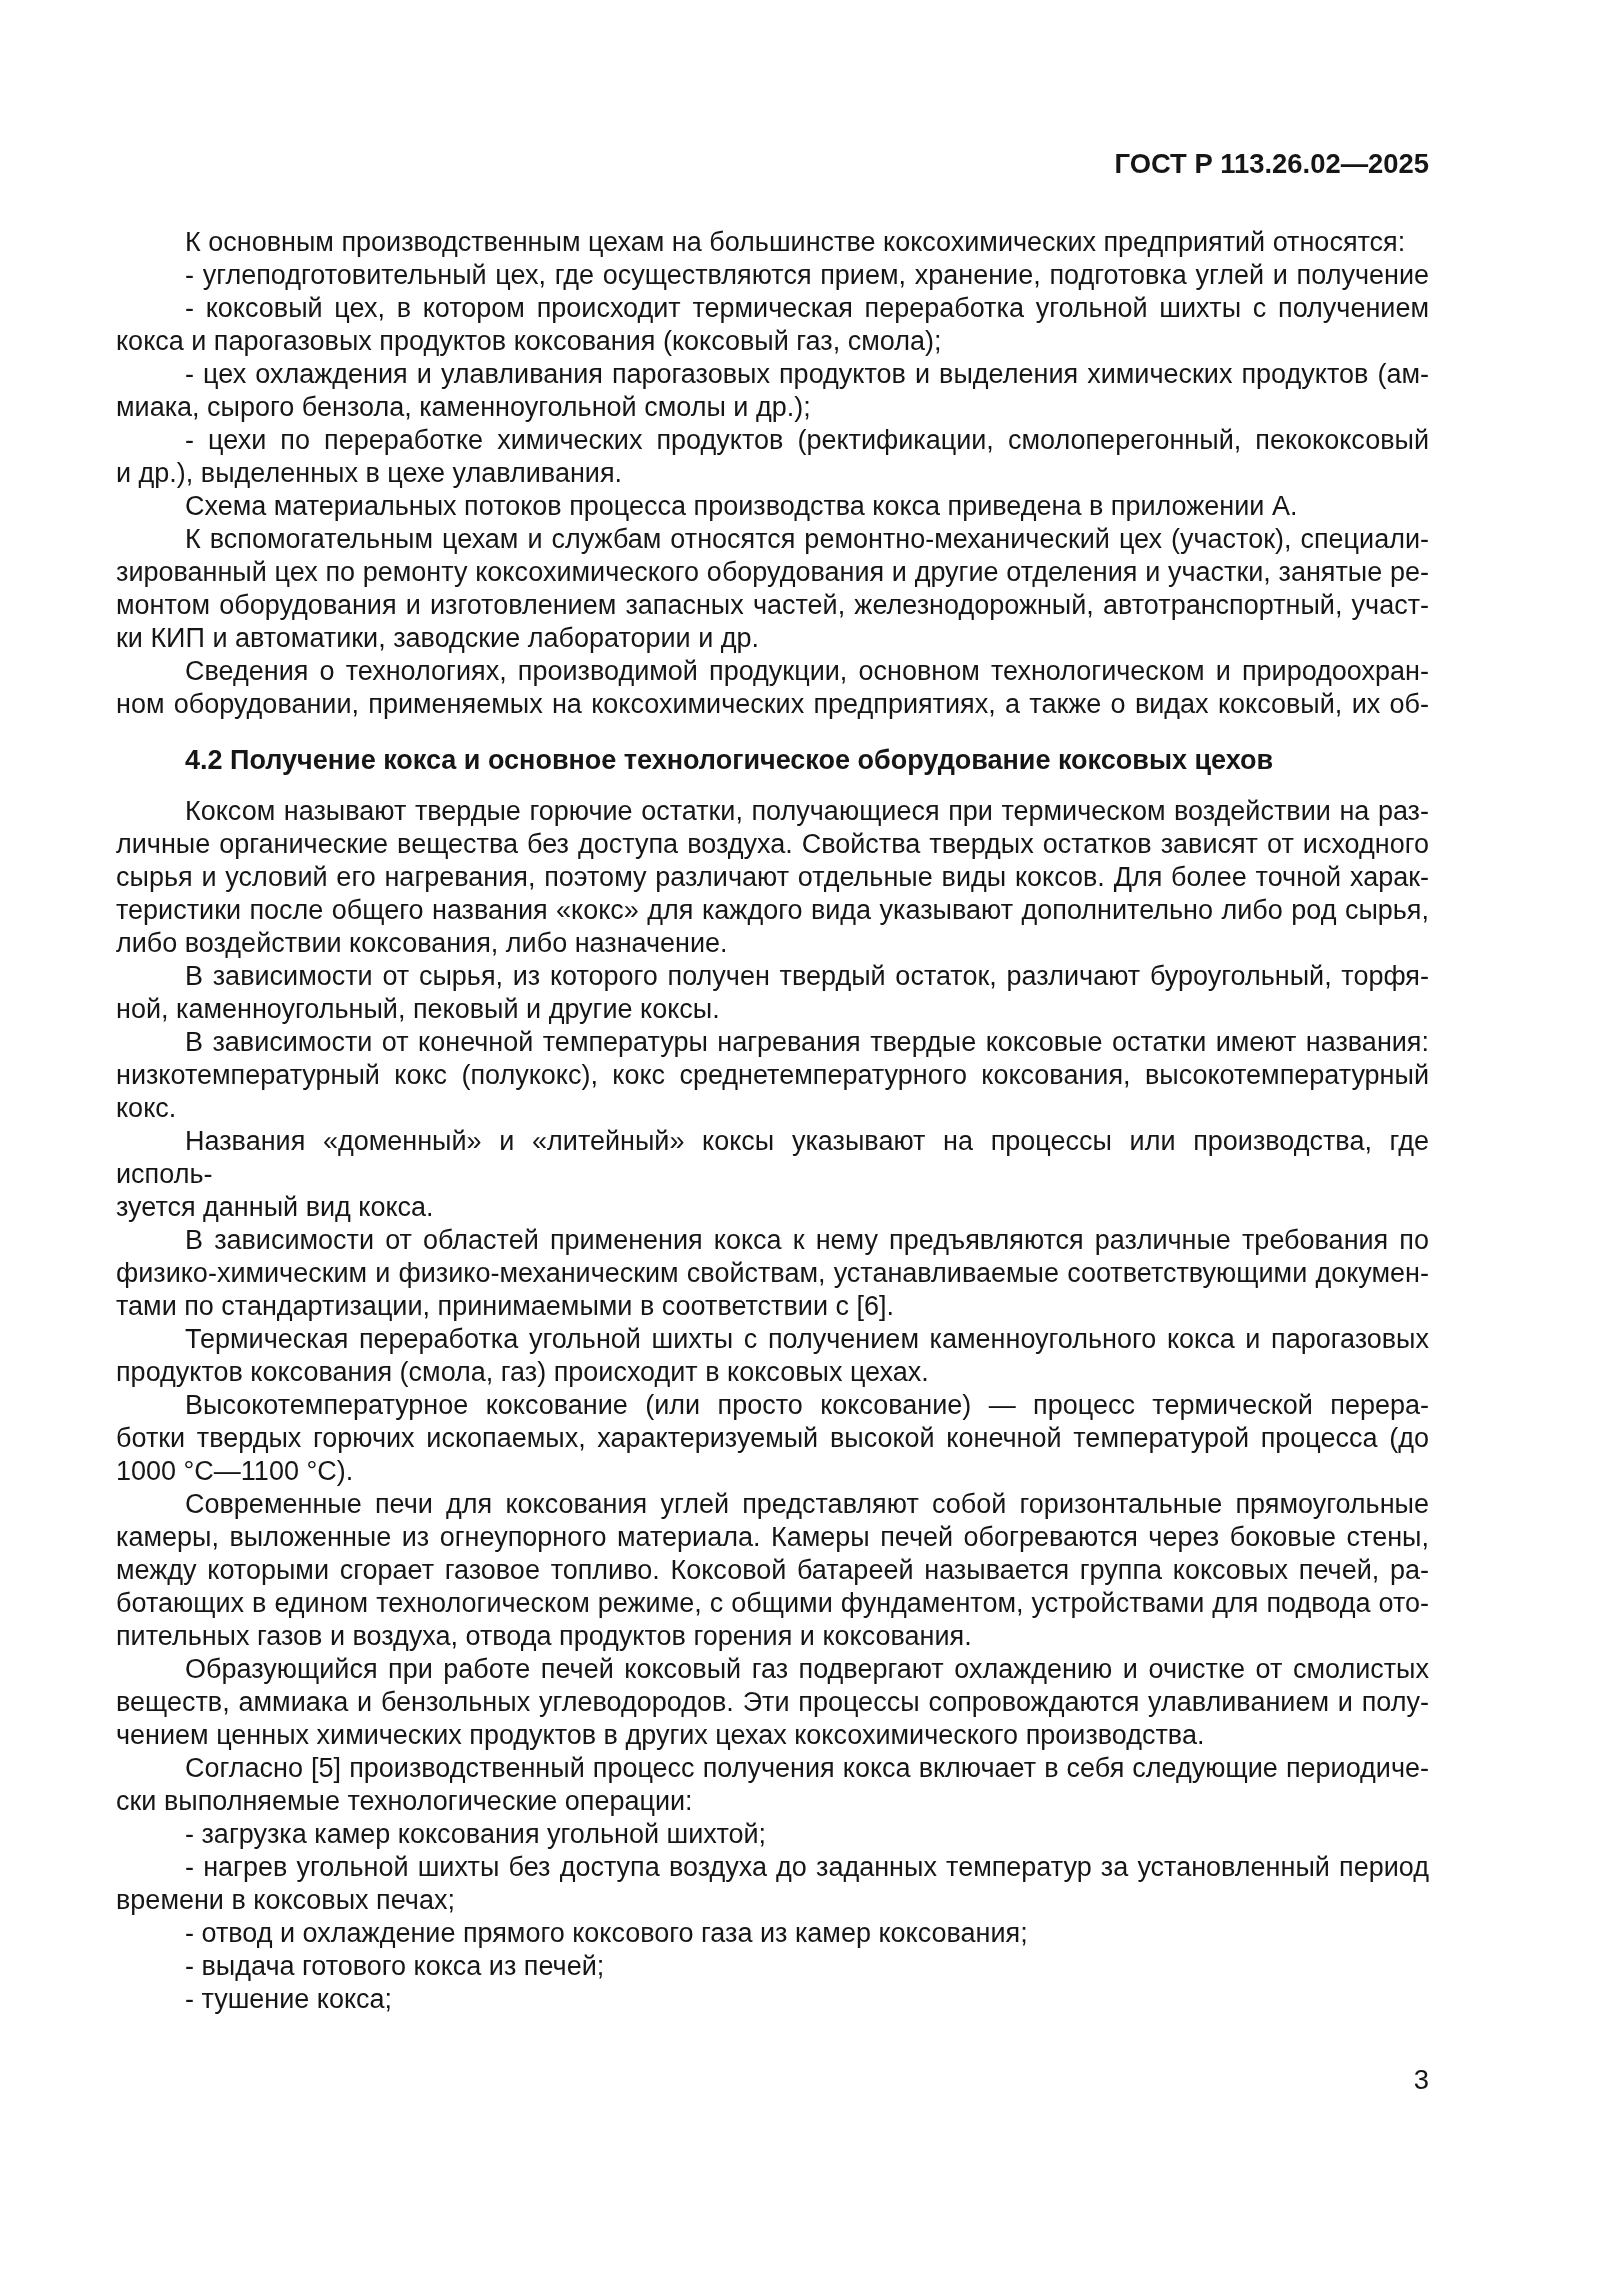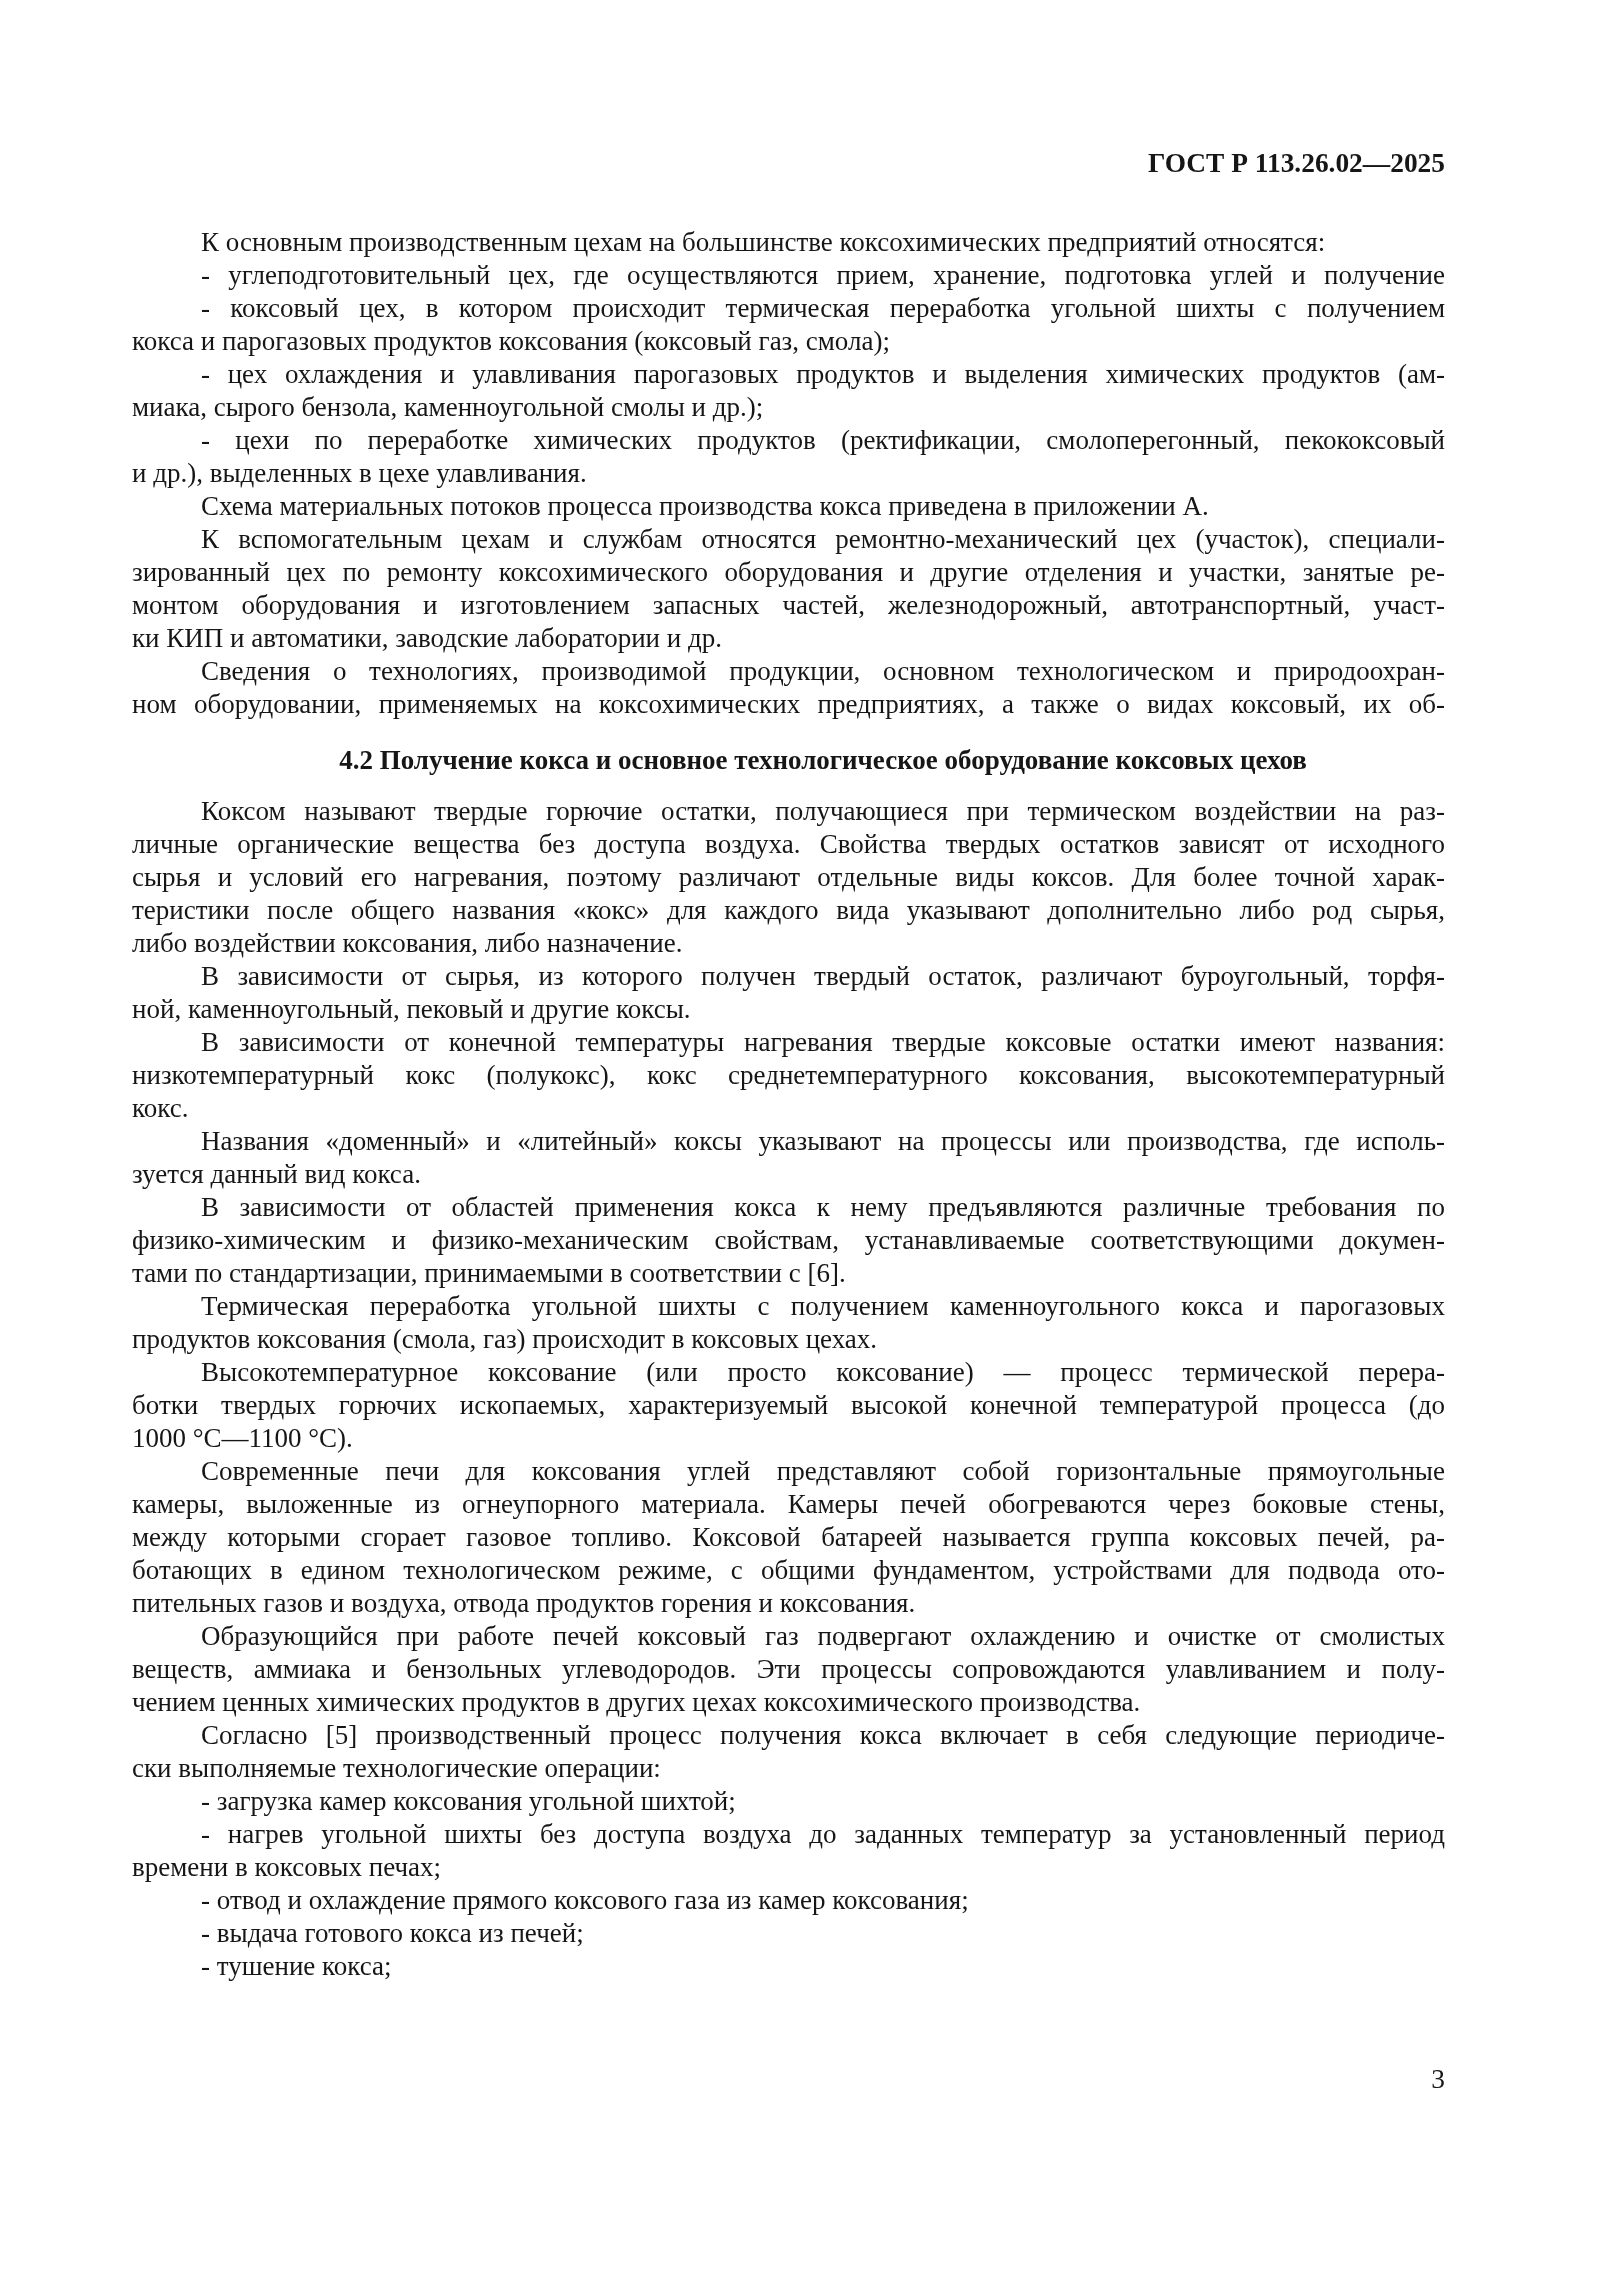--- a/index.html
+++ b/index.html
@@ -12,25 +12,24 @@
     width: 1621px;
     height: 2293px;
     margin: 0 auto;
     background: #ffffff;
     color: #161616;
     font-family: "Liberation Sans", "DejaVu Sans", sans-serif;
     overflow: hidden;
   }
   .content {
     position: absolute;
-    left: 132px;
+    left: 116px;
     top: 0;
     width: 1313px;
     height: 2134px;
-    font-family: Liberation Serif, serif;
   }
   .doc-header {
     margin-top: 147px;
     font-size: 27.4px;
     line-height: 33px;
     font-weight: bold;
     text-align: right;
     white-space: nowrap;
   }
   .doc-body {
@@ -50,21 +49,21 @@
   }
   .para .line.last {
     text-align: right;
     text-align-last: left;
   }
   .heading {
     font-weight: bold;
     font-size: 27px;
     line-height: 33px;
     text-indent: 69px;
-    text-align: center;
+    text-align: left;
     margin: 22.5px 0 18.6px 0;
   }
   .page-number {
     position: absolute;
     top: 2063px;
     right: 0;
     font-size: 27.4px;
     line-height: 33px;
     text-align: right;
   }

